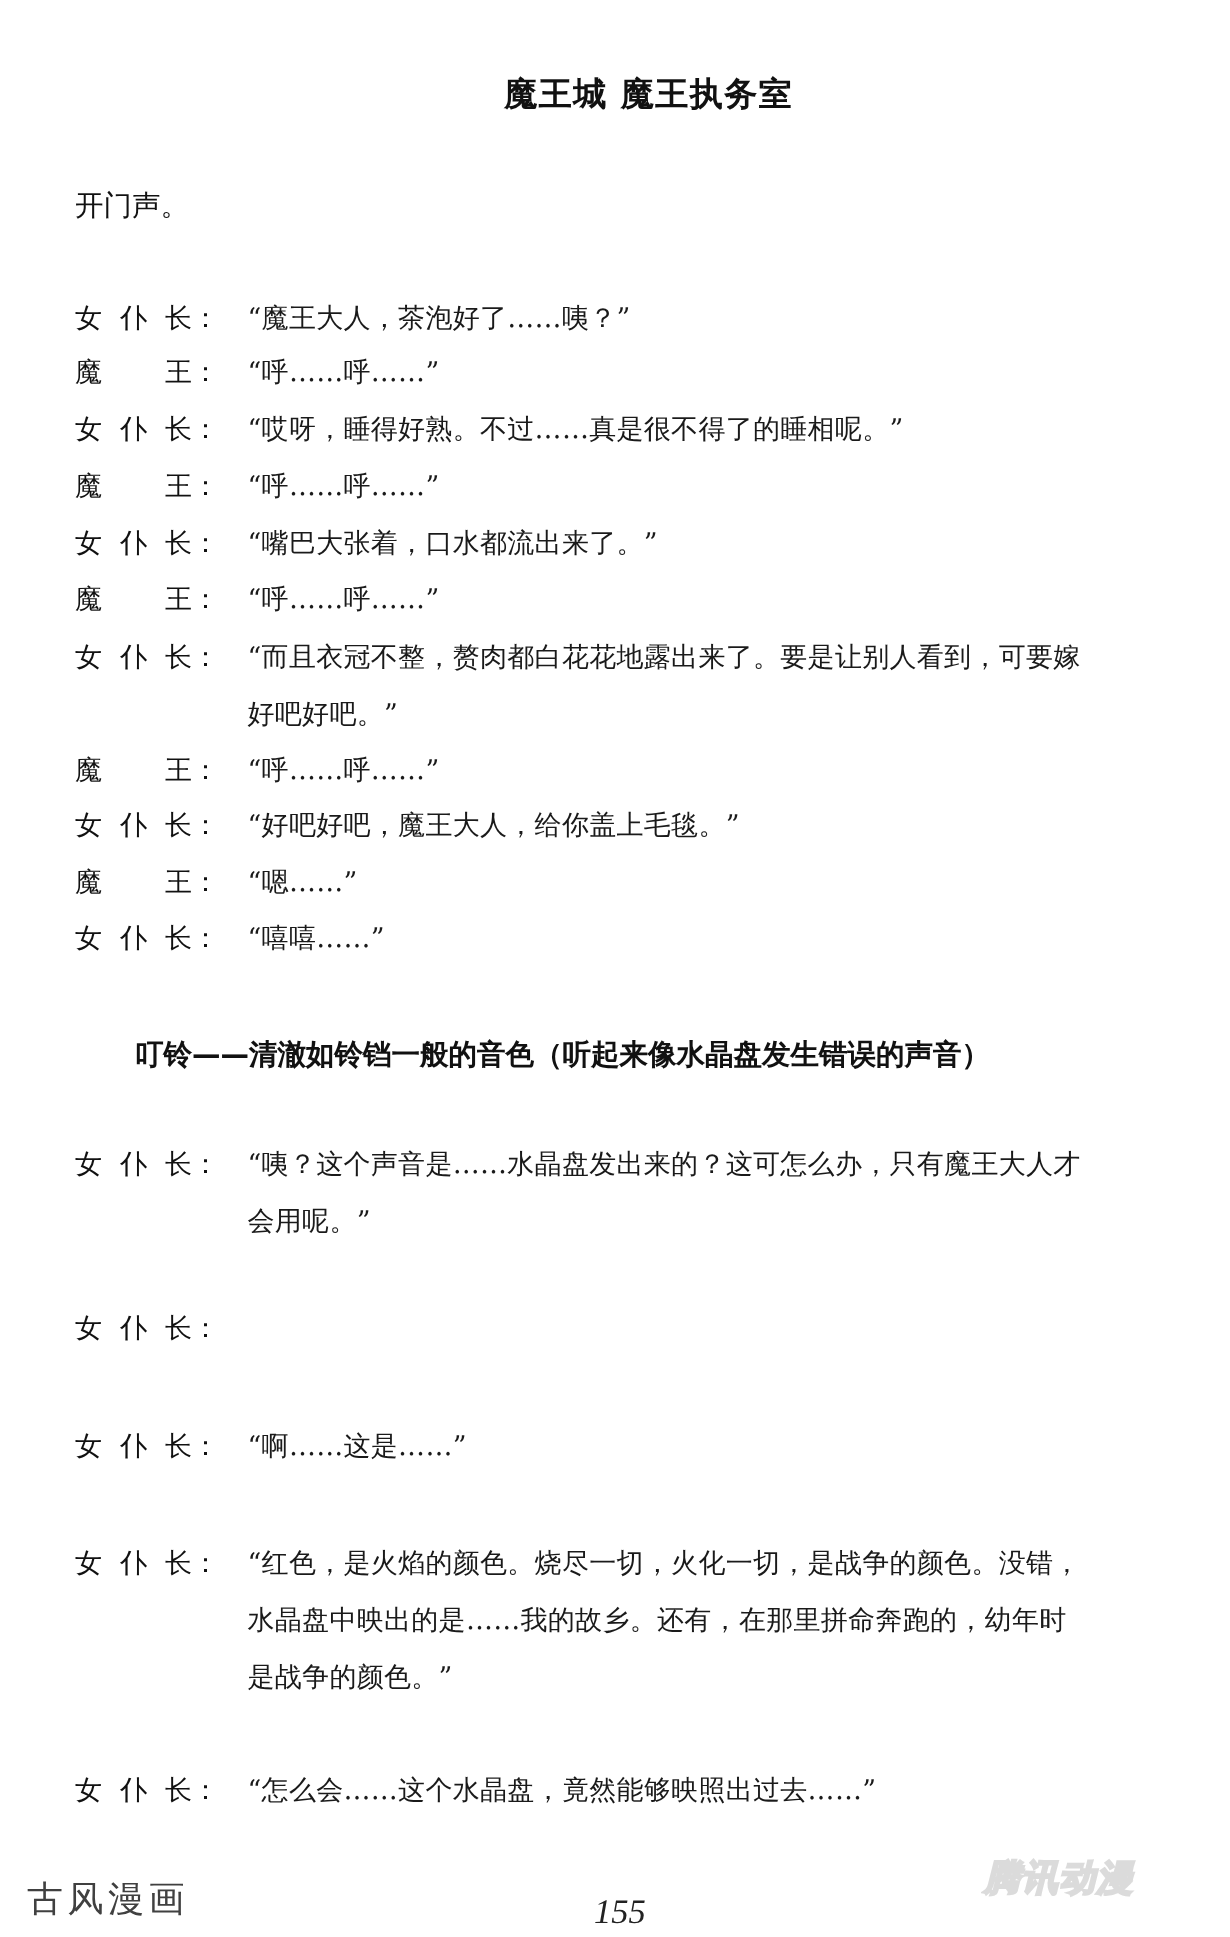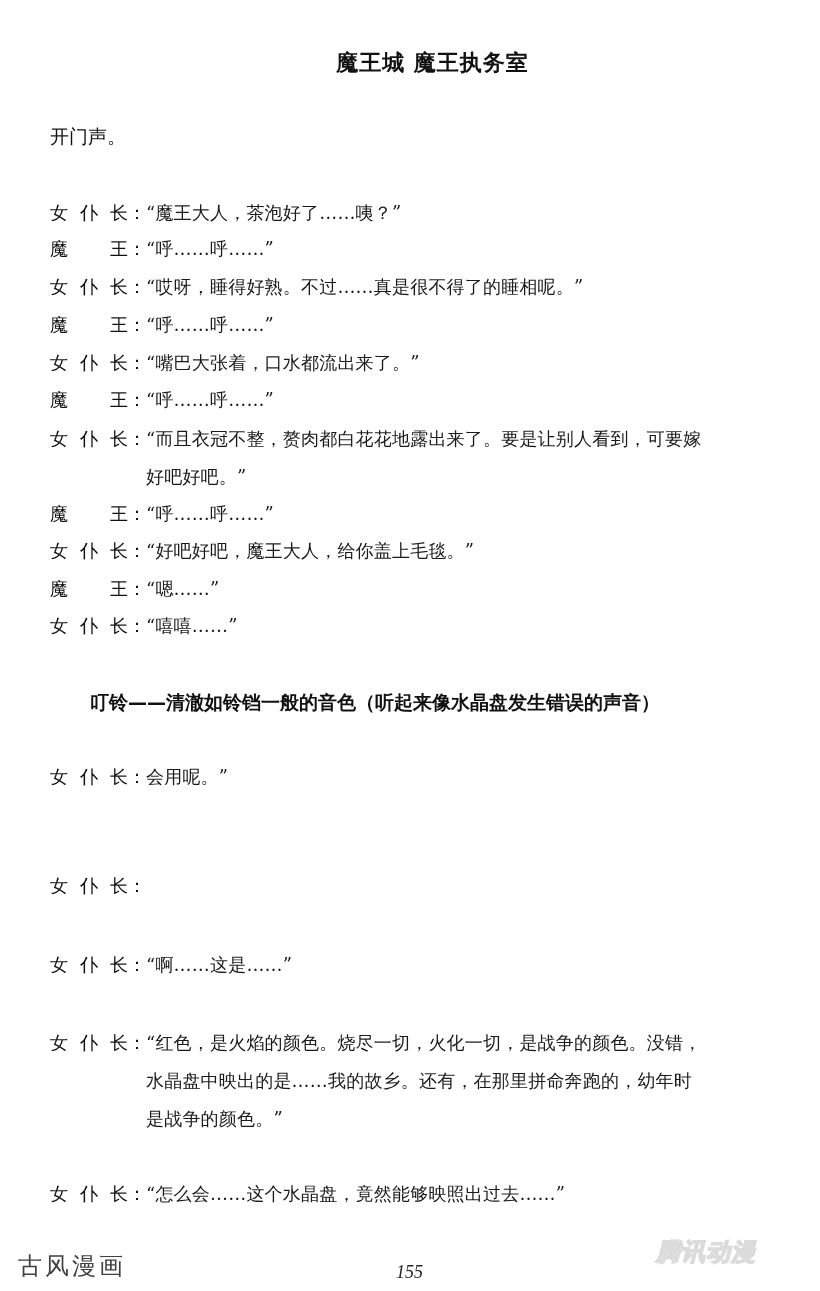--- a/index.html
+++ b/index.html
@@ -58,37 +58,38 @@
     }
     .speaker span {
       display: inline-block;
     }
     .speech {
       flex: 1;
       font-family: "DejaVu Serif", "Liberation Serif", serif;
       font-size: 18px;
       color: #1a1a1a;
       letter-spacing: 0.2px;
+      margin-left: 19px;
     }
     .footer-logo {
       position: absolute;
       left: 18px;
       top: 1250px;
       font-family: "DejaVu Serif", "Liberation Serif", serif;
       font-size: 24px;
       color: #404040;
       letter-spacing: 3px;
     }
     .page-number {
       position: absolute;
       left: 396px;
       top: 1262px;
       font-family: "Liberation Serif", "DejaVu Serif", serif;
       font-style: italic;
-      font-size: 18px;
+      font-size: 23px;
       color: #222;
     }
     .watermark {
       position: absolute;
       left: 656px;
       top: 1236px;
       font-family: "DejaVu Sans", "Liberation Sans", sans-serif;
       font-weight: bold;
       font-style: italic;
       font-size: 24px;
@@ -199,20 +200,21 @@
 
 <div class="heading bold" style="top:690px;margin-left:40px;">叮铃——清澈如铃铛一般的音色（听起来像水晶盘发生错误的声音）</div>
 
 <div class="line" style="top:758px;">
   <div class="speaker">
       <span>女</span>
       <span>仆</span>
       <span>长：</span>
     </div>
   <div class="speech">
+    <div>“咦？这个声音是……水晶盘发出来的？这可怎么办，只有魔王大人才</div>
     <div>会用呢。”</div>
   </div>
 </div>
 <div class="line" style="top:867px;">
   <div class="speaker">
       <span>女</span>
       <span>仆</span>
       <span>长：</span>
     </div>
 </div>

